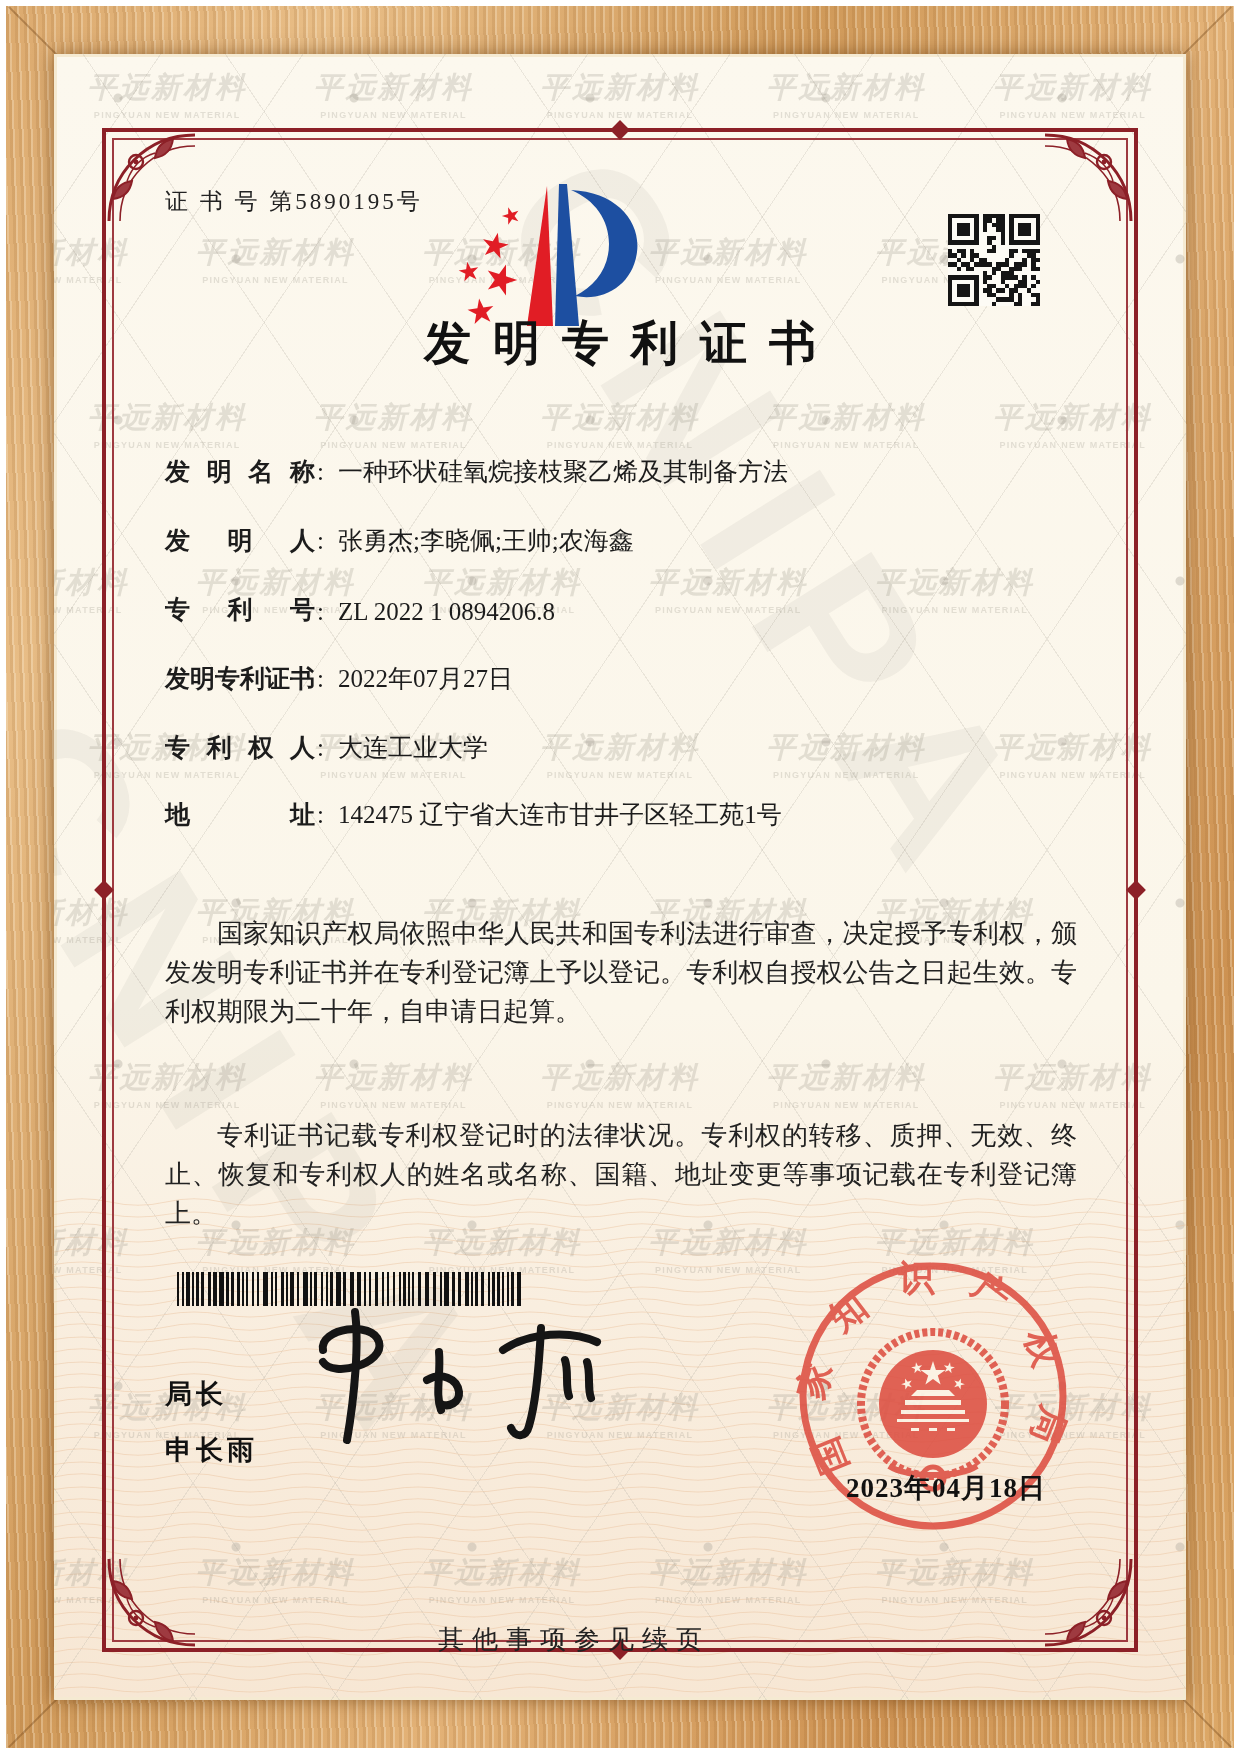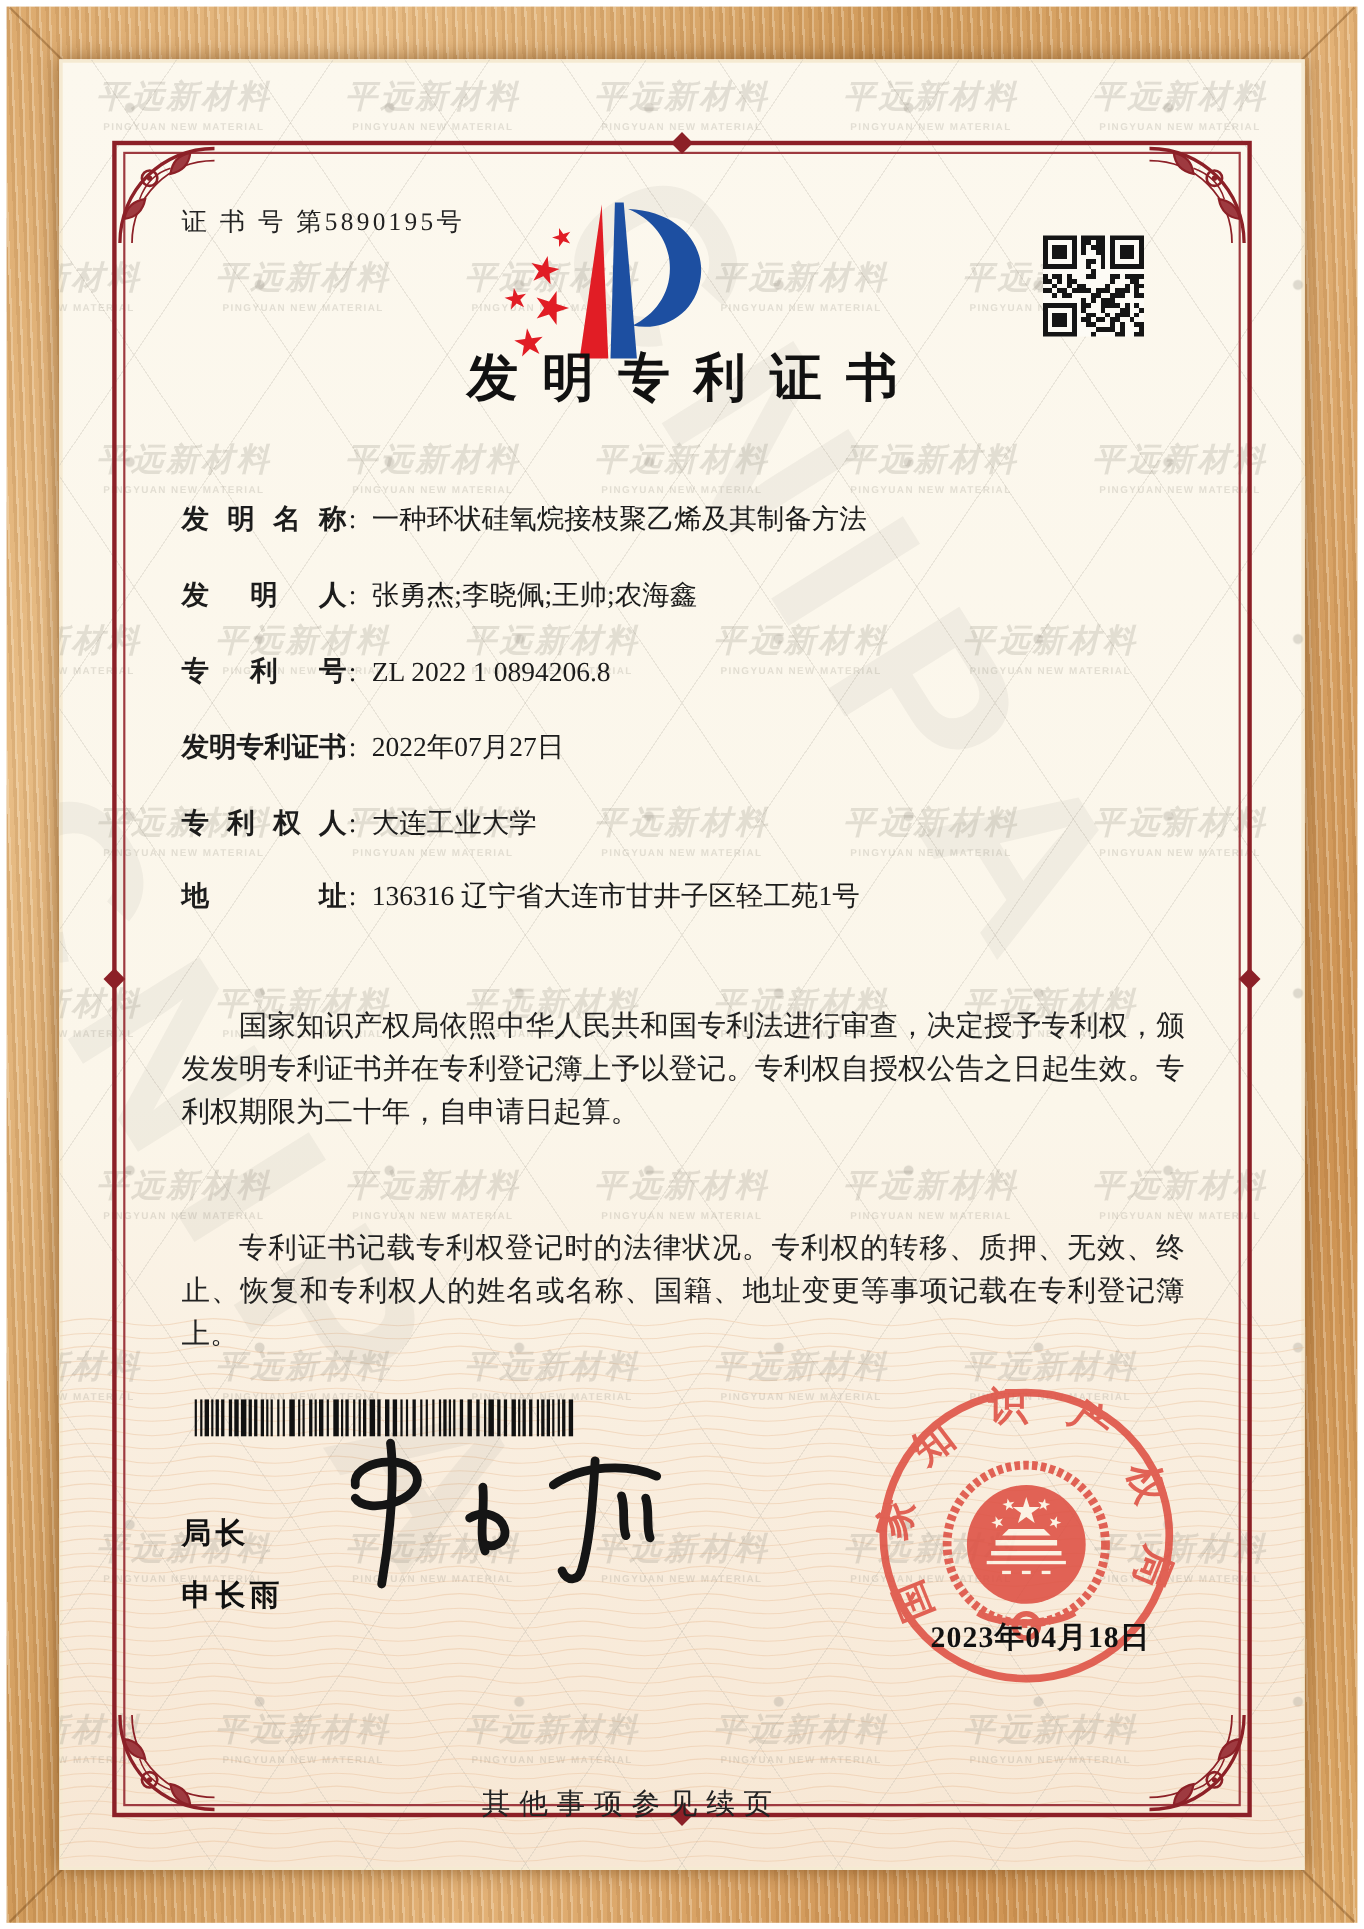--- a/index.html
+++ b/index.html
@@ -573,21 +573,21 @@
     <div class="frow r3">
       <span class="flabel">专利号</span><span class="colon">:</span><span>ZL 2022 1 0894206.8</span>
     </div>
     <div class="frow r4">
       <span class="flabel">发明专利证书</span><span class="colon">:</span><span>2022年07月27日</span>
     </div>
     <div class="frow r5">
       <span class="flabel">专利权人</span><span class="colon">:</span><span>大连工业大学</span>
     </div>
     <div class="frow r6">
-      <span class="flabel">地址</span><span class="colon">:</span><span>136316 辽宁省大连市甘井子区轻工苑1号</span>
+      <span class="flabel">地址</span><span class="colon">:</span><span>142475 辽宁省大连市甘井子区轻工苑1号</span>
     </div>
 
     <div class="para p2">专利证书记载专利权登记时的法律状况。专利权的转移、质押、无效、终止、恢复和专利权人的姓名或名称、国籍、地址变更等事项记载在专利登记簿上。</div>
     <div class="para p1">国家知识产权局依照中华人民共和国专利法进行审查，决定授予专利权，颁发发明专利证书并在专利登记簿上予以登记。专利权自授权公告之日起生效。专利权期限为二十年，自申请日起算。</div>
 
     <svg class="barcode" width="352" height="34" id="barSvg">
         <rect x="2" y="0" width="2" height="34" fill="#111"></rect>
         <rect x="7" y="0" width="2" height="34" fill="#111"></rect>
         <rect x="11" y="0" width="4" height="34" fill="#111"></rect>
         <rect x="17" y="0" width="2" height="34" fill="#111"></rect>

